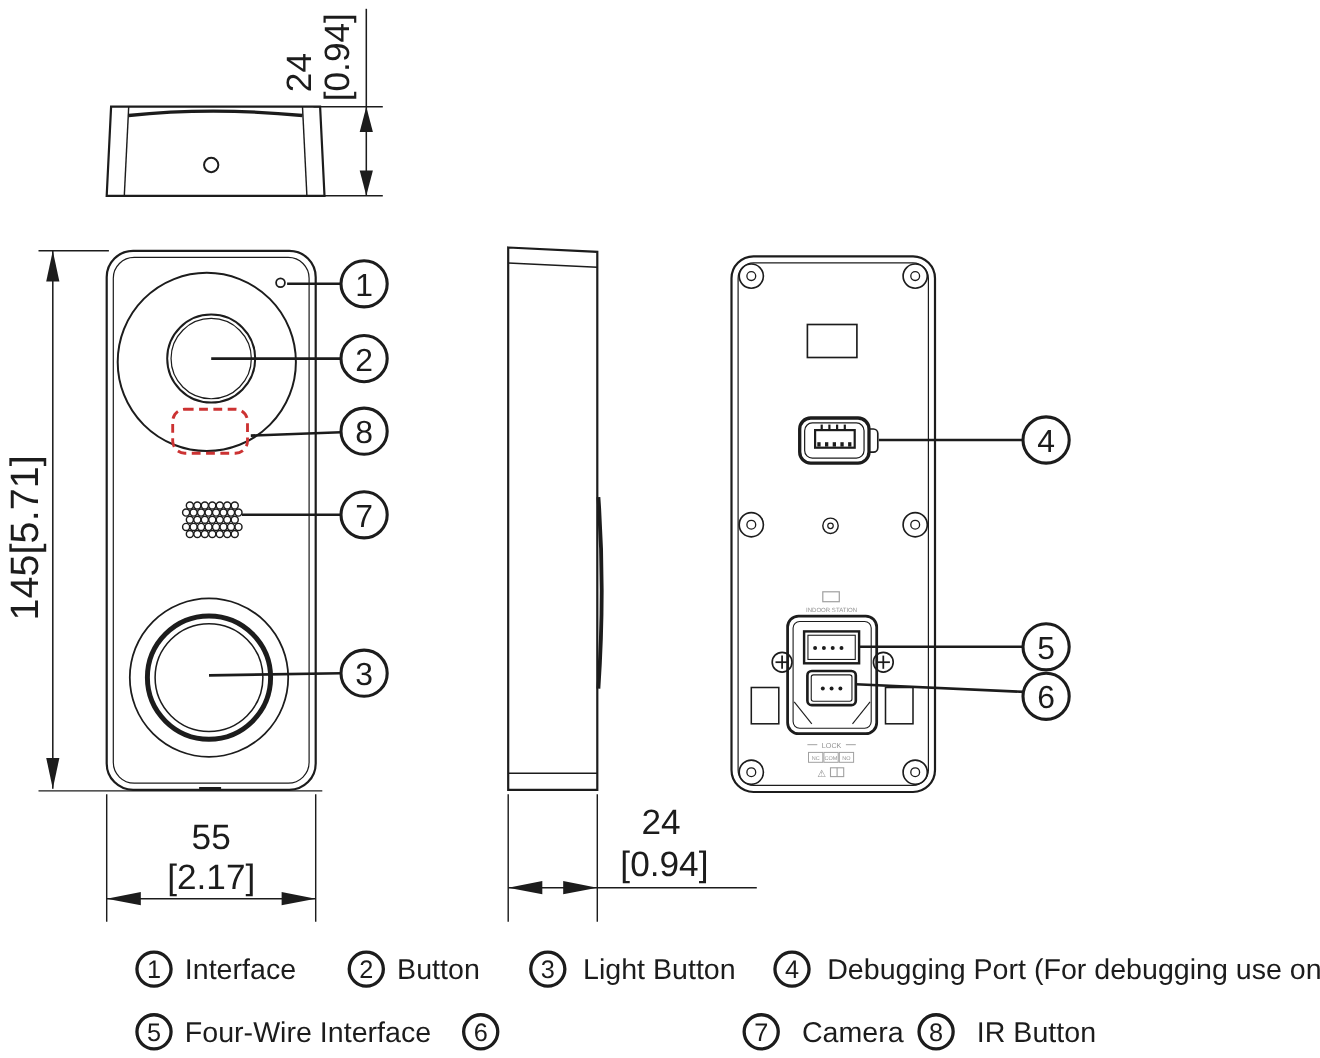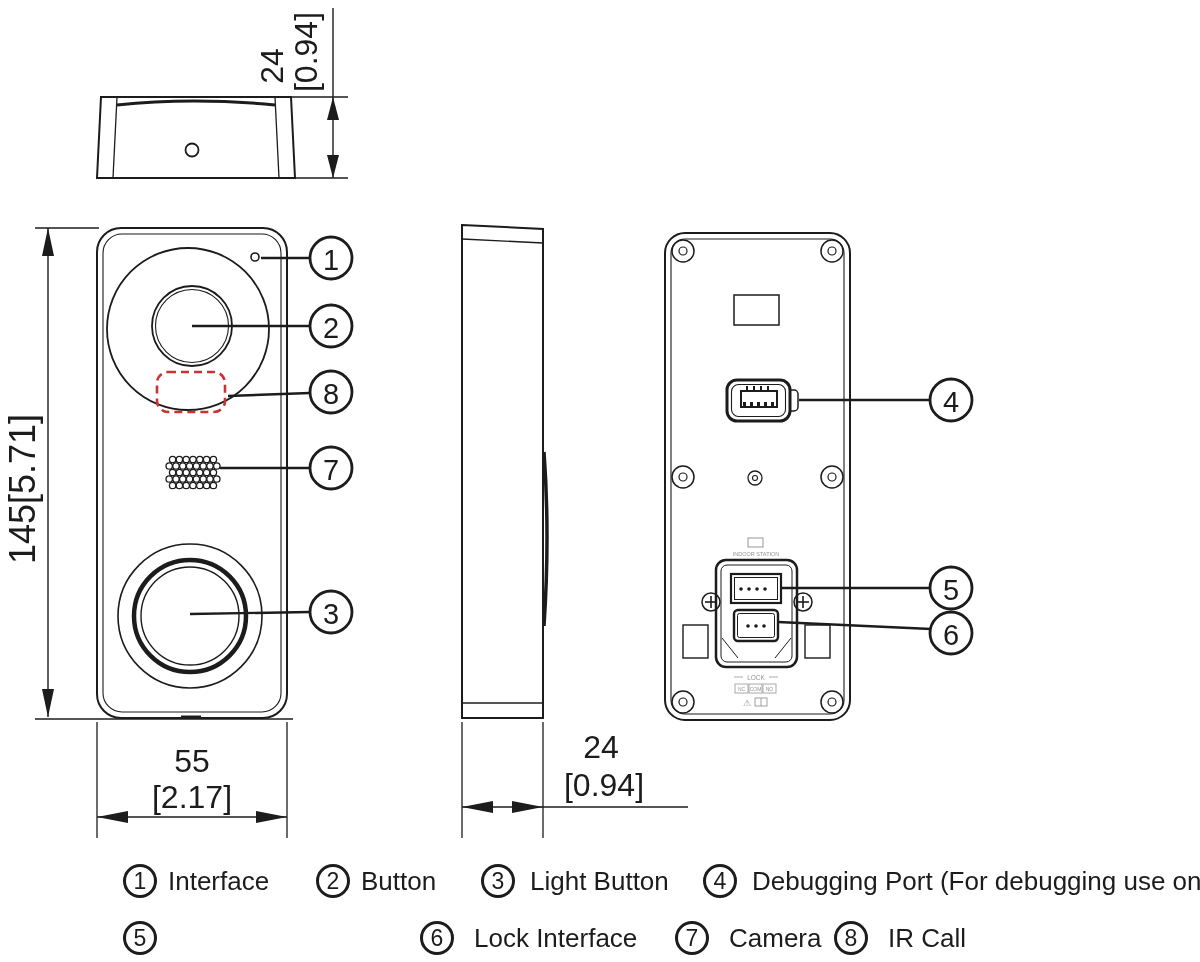--- a/index.html
+++ b/index.html
@@ -287,28 +287,28 @@
     <div class="legend-item" style="left:481px;top:864px;gap:15px;">
       <span class="legend-num">3</span>
       <span>Light Button</span>
     </div>
     <div class="legend-item" style="left:703px;top:864px;gap:15px;">
       <span class="legend-num">4</span>
       <span>Debugging Port (For debugging use only)</span>
     </div>
     <div class="legend-item" style="left:123px;top:921px;">
       <span class="legend-num">5</span>
+      <span>Four-Wire Interface</span>
     </div>
     <div class="legend-item" style="left:420px;top:921px;gap:20px;">
       <span class="legend-num">6</span>
-      <span>Lock Interface</span>
     </div>
     <div class="legend-item" style="left:675px;top:921px;gap:20px;">
       <span class="legend-num">7</span>
       <span>Camera</span>
     </div>
     <div class="legend-item" style="left:834px;top:921px;gap:20px;">
       <span class="legend-num">8</span>
-      <span>IR Call</span>
+      <span>IR Button</span>
     </div>
   </div>
 
 </div>
 
 </body></html>

